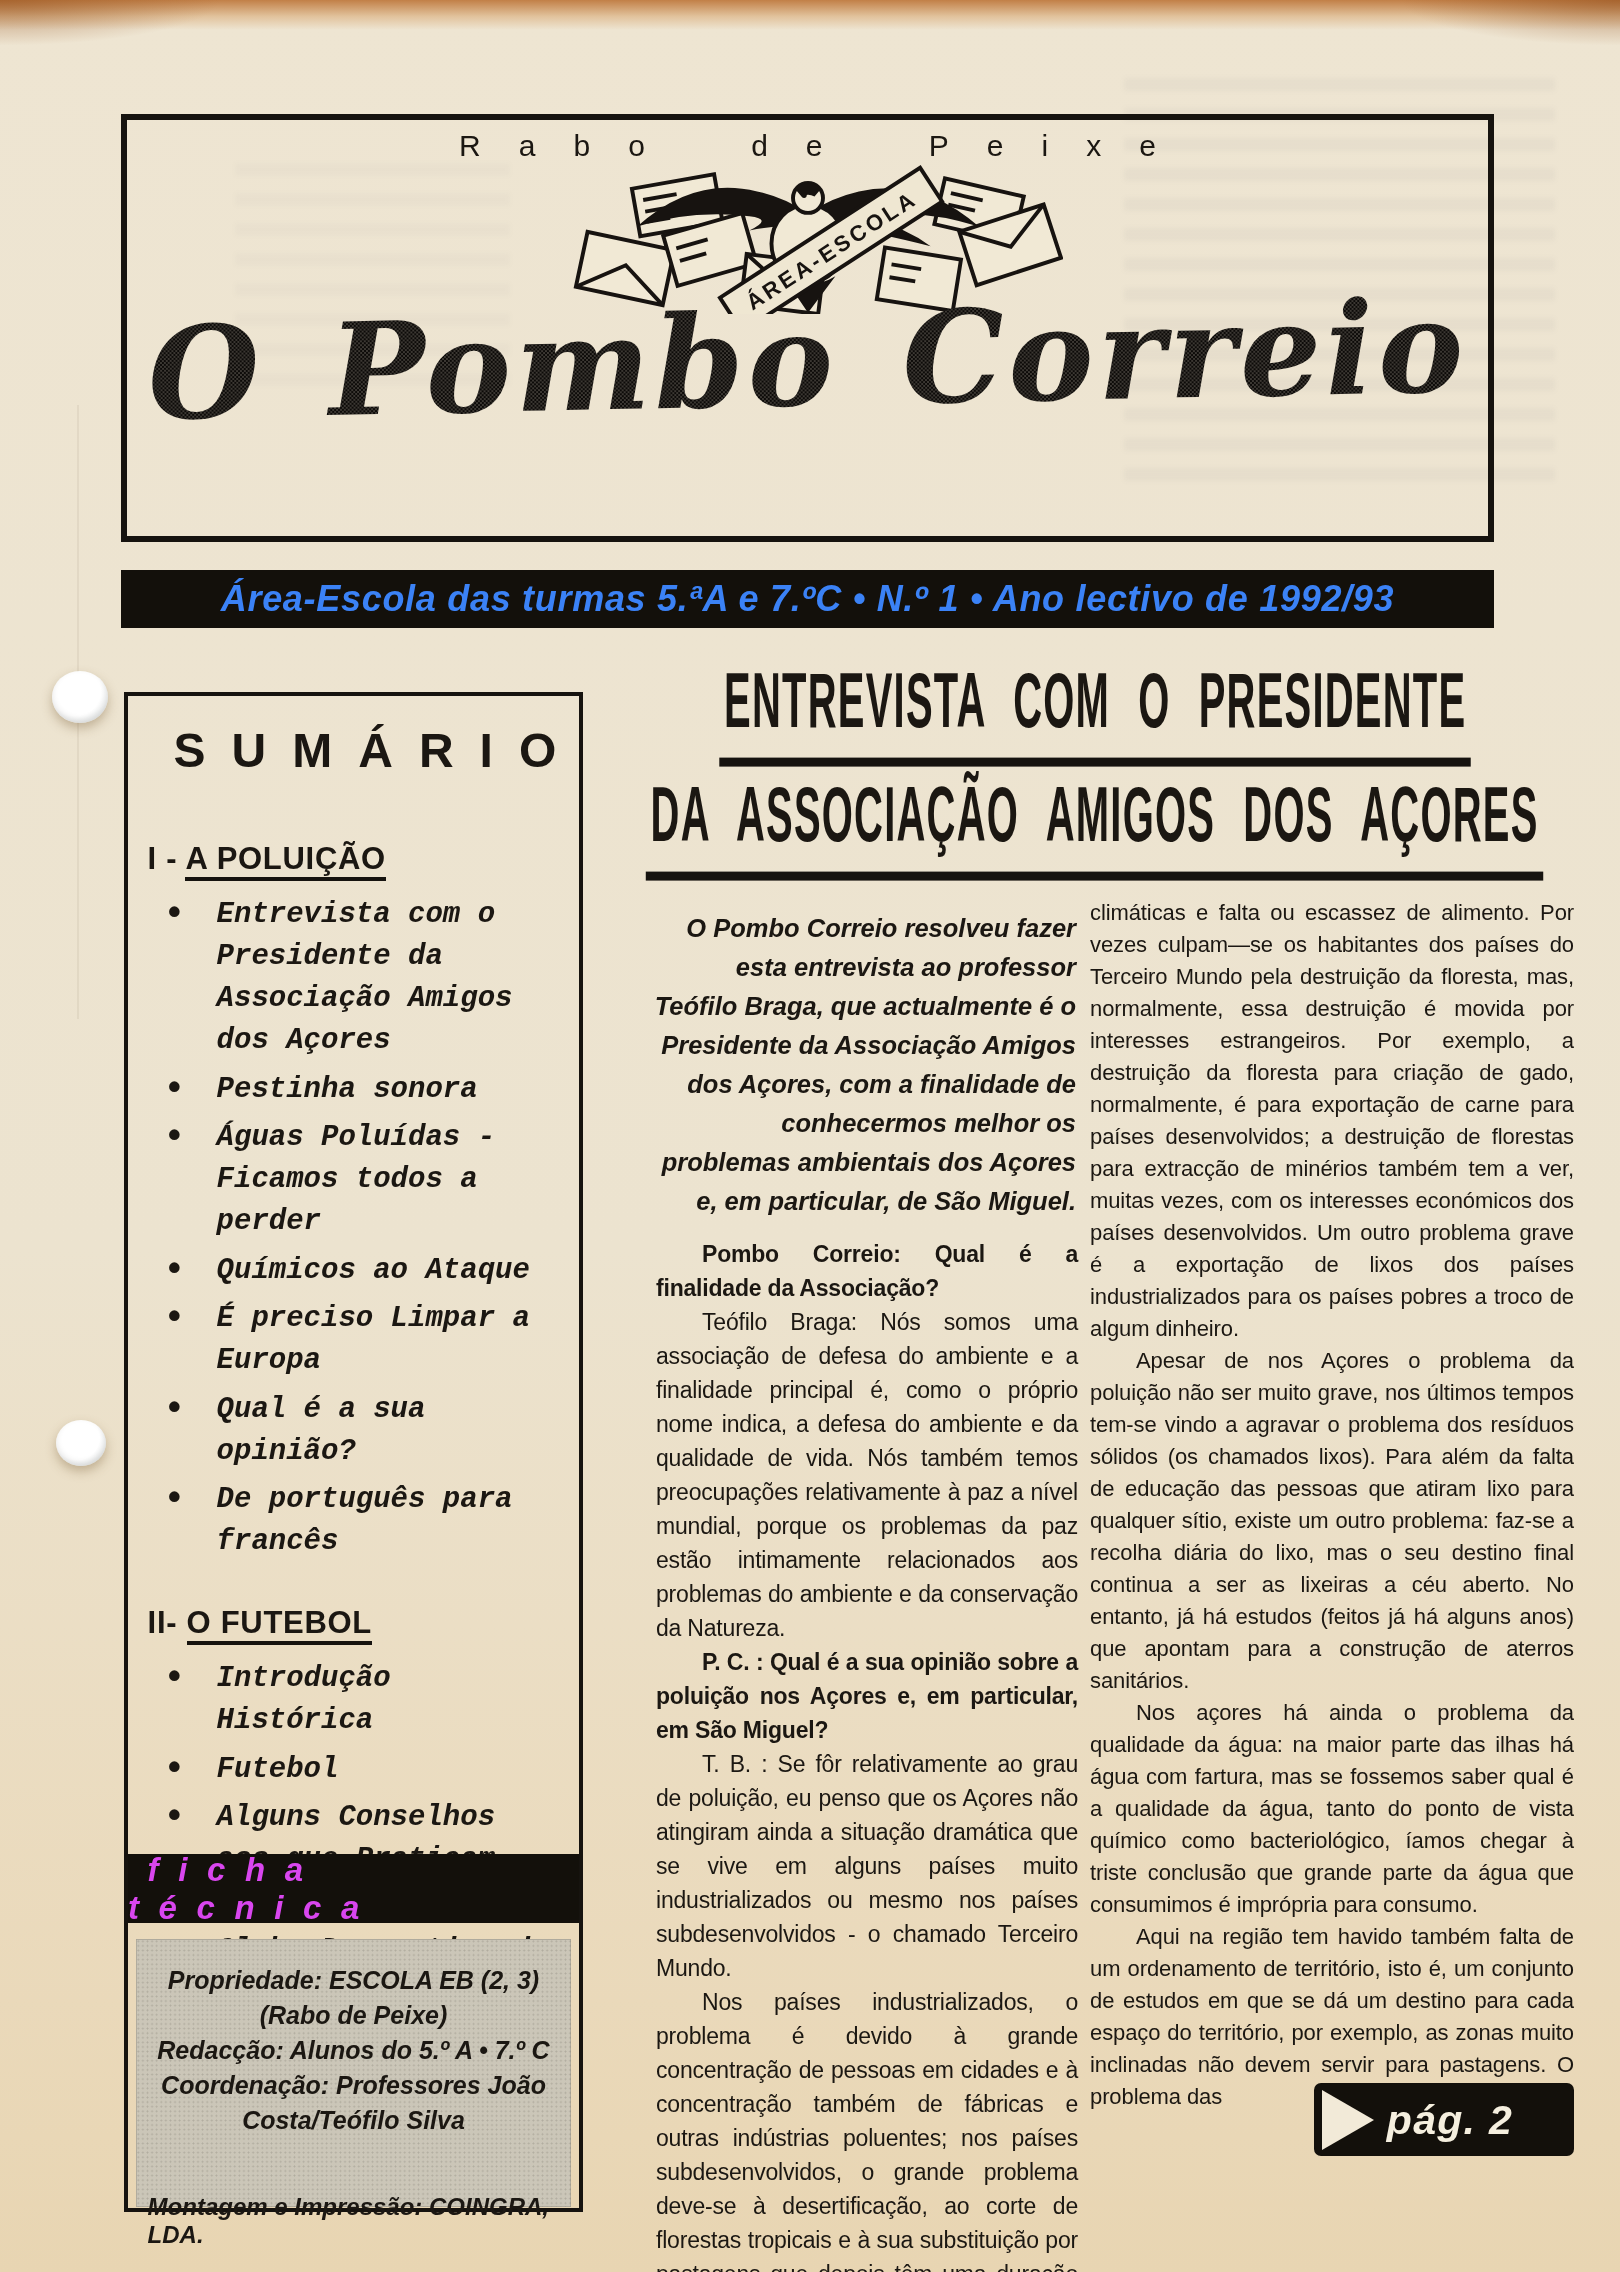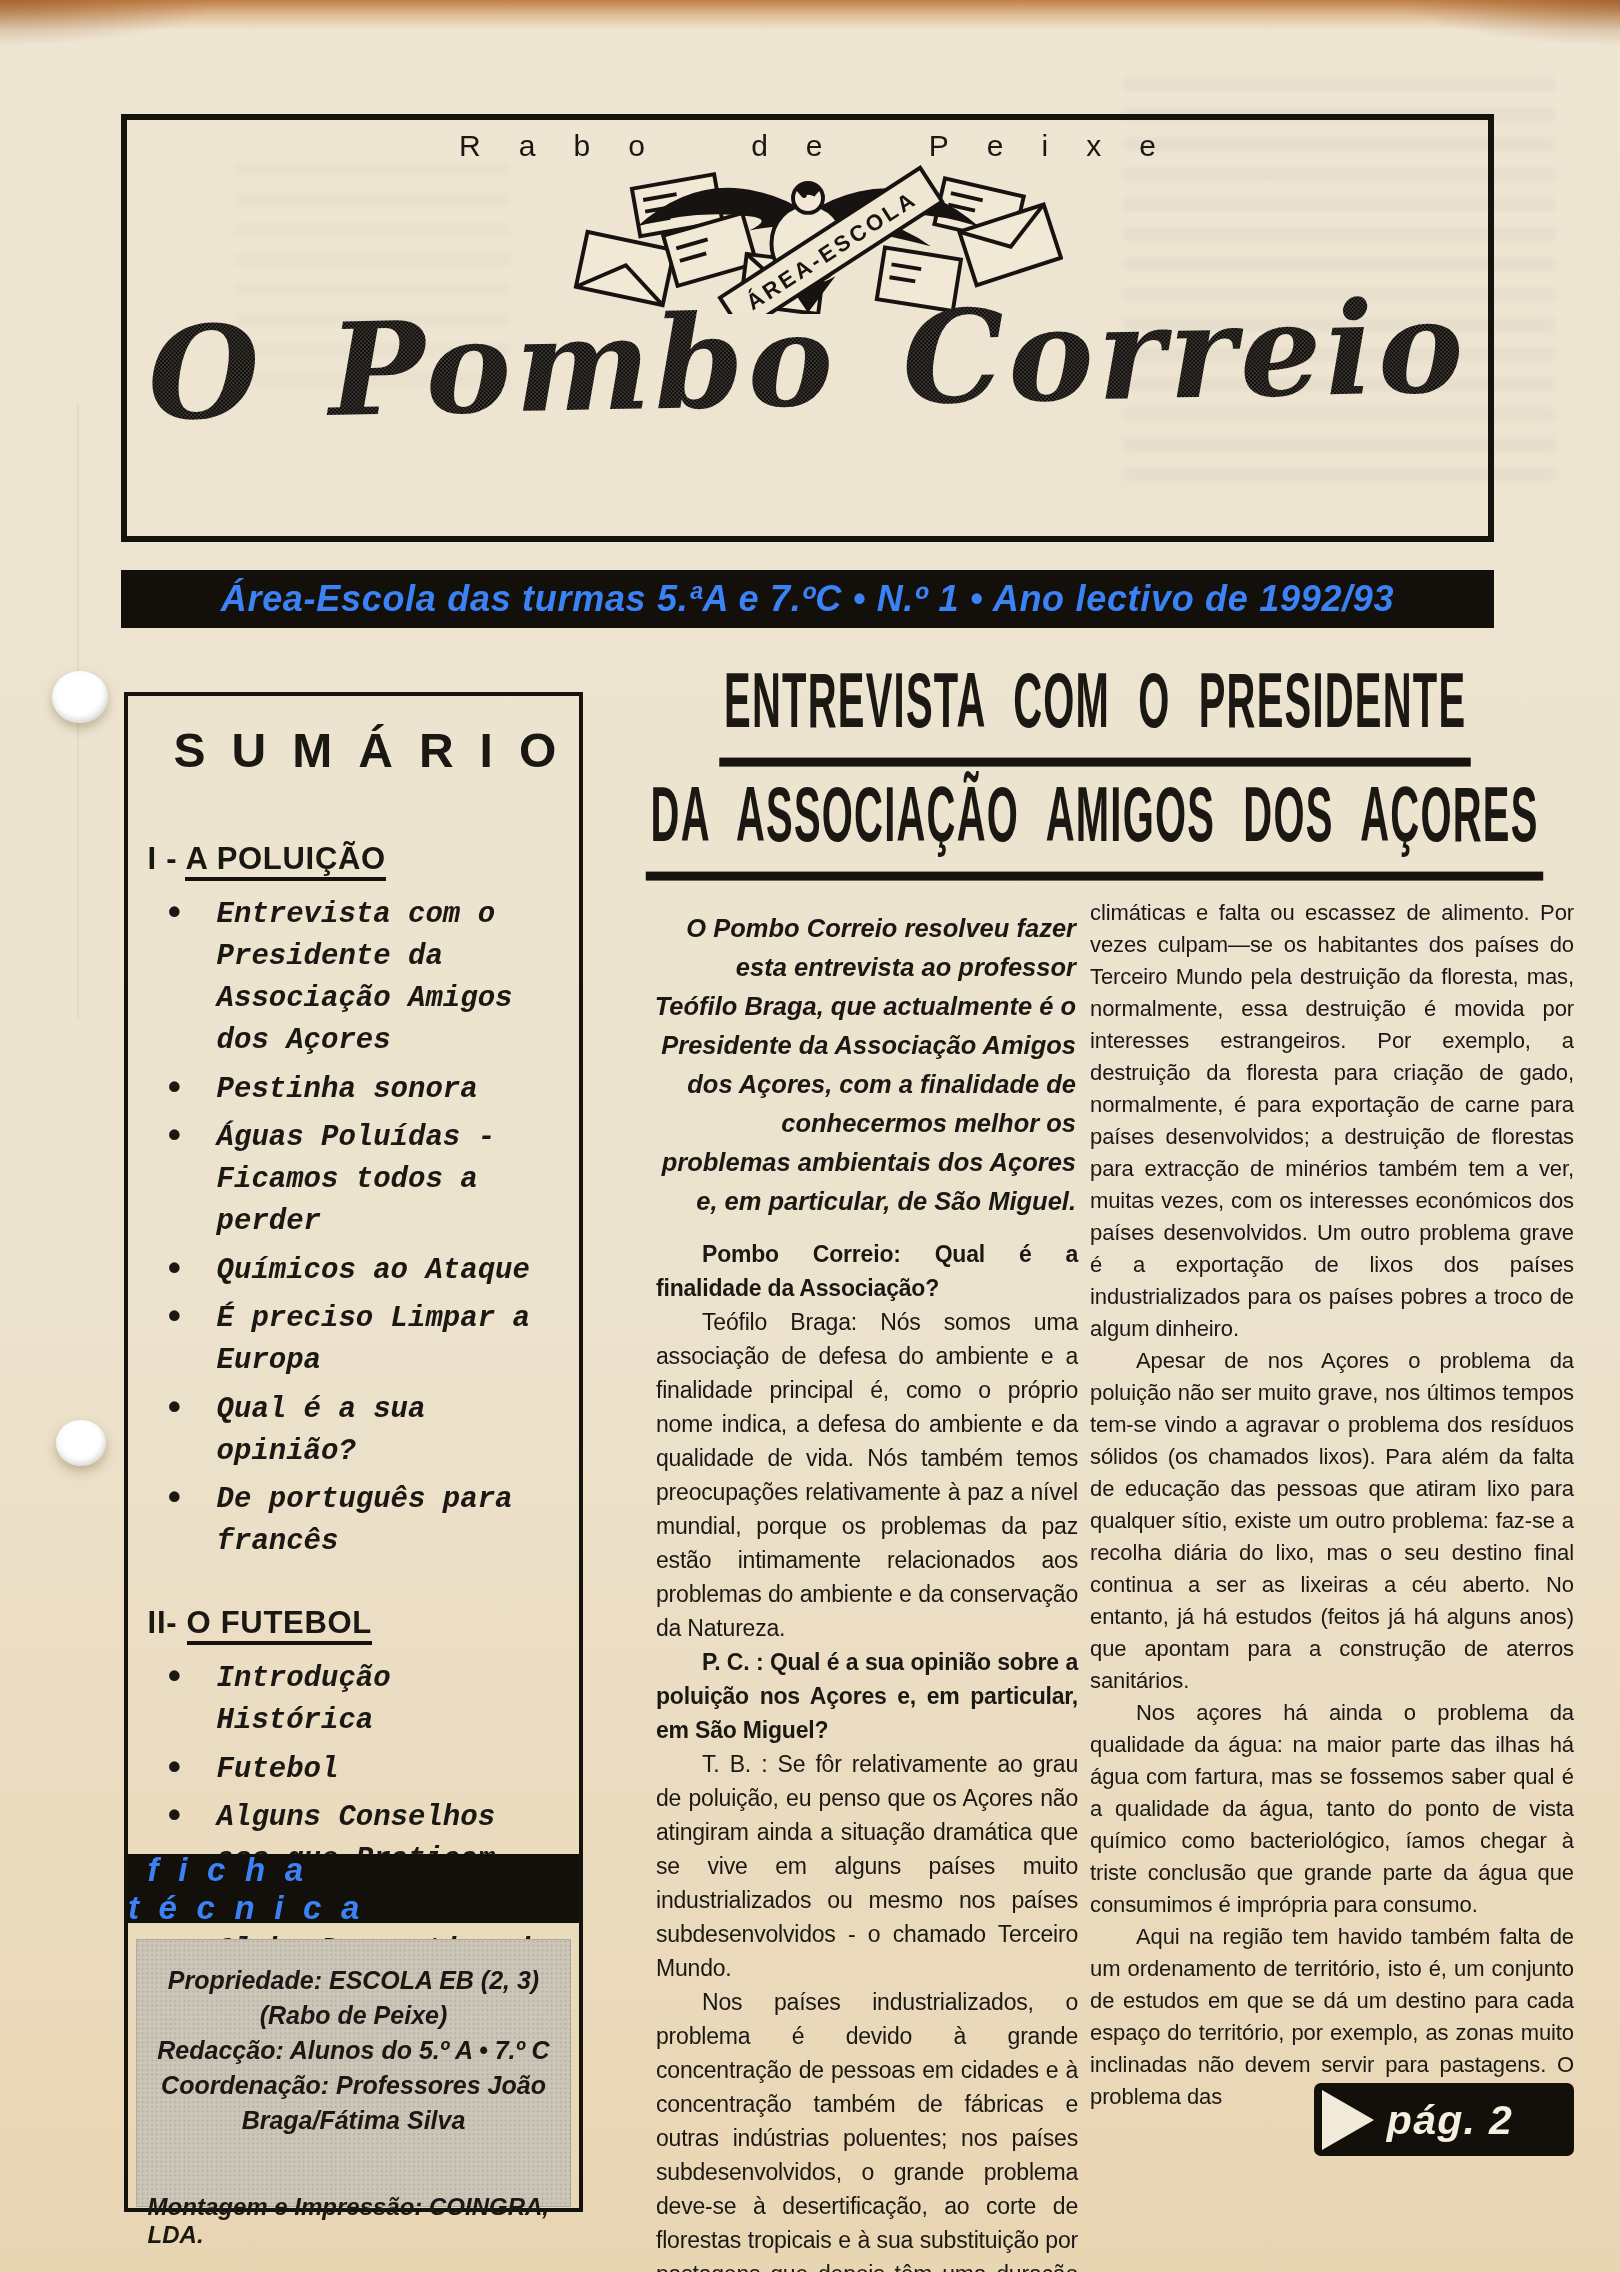--- a/index.html
+++ b/index.html
@@ -51,21 +51,21 @@
     letter-spacing:26px;text-indent:26px;}
   .toc-section{margin-top:63px;}
   .toc-section.second{margin-top:42px;}
   .toc-heading{font-size:31px;font-weight:700;letter-spacing:0.7px;}
   .toc-heading .u{border-bottom:4.6px solid #16130f;padding-bottom:1px;}
   .toc-list{list-style:none;margin:17px 0 0;padding:0;}
   .toc-list li{position:relative;padding-left:69px;margin:0 0 6.5px;
     font-size:29px;line-height:42px;font-weight:700;font-style:italic;font-family:Liberation Mono, monospace;}
   .toc-list li::before{content:"•";position:absolute;left:15.7px;top:-1.3px;font-size:37px;font-style:normal;}
   .ficha-bar{position:absolute;left:0;right:0;top:1158px;height:69px;background:#13100b;
-    display:flex;align-items:center;justify-content:center;color:#3b82f6;
+    display:flex;align-items:center;justify-content:center;color:#d946ef;
     font-size:33px;font-weight:700;font-style:italic;letter-spacing:19.6px;text-indent:19.6px;}
   .ficha-box{position:absolute;left:7.8px;right:7.8px;top:1243px;height:268px;
     background-color:#cbc6b8;
     background-image:radial-gradient(rgba(40,36,30,.16) 0.8px, rgba(0,0,0,0) 1.1px);
     background-size:4.6px 4.6px;box-shadow:inset 0 0 0 0.7px rgba(60,55,45,.25);
     padding:23.5px 11.8px 0;box-sizing:border-box;}
   .ficha-lines p{margin:0;text-align:center;font-size:25px;line-height:35px;font-weight:700;font-style:italic;}
   .ficha-imprint{margin-top:55px;font-size:24px;font-weight:700;font-style:italic;text-align:left;}
 
   
@@ -201,21 +201,21 @@
     <div class="ficha-bar">
       <span>ficha técnica</span>
     </div>
     <div class="ficha-box">
       <div class="ficha-lines">
 
       <p>Propriedade:  ESCOLA EB (2, 3)</p>
           <p>(Rabo de Peixe)</p>
           <p>Redacção:  Alunos do 5.º A • 7.º C</p>
           <p>Coordenação:  Professores João</p>
-          <p>Braga/Fátima Silva</p>
+          <p>Costa/Teófilo Silva</p>
         </div>
       <div class="ficha-imprint">Montagem e Impressão: COINGRA, LDA.</div>
     </div>
   </aside>
 
   <div class="headline">
     <div class="hl-line">
         <span class="hl-text">ENTREVISTA COM O PRESIDENTE</span>
       </div>
     <div class="hl-line">

